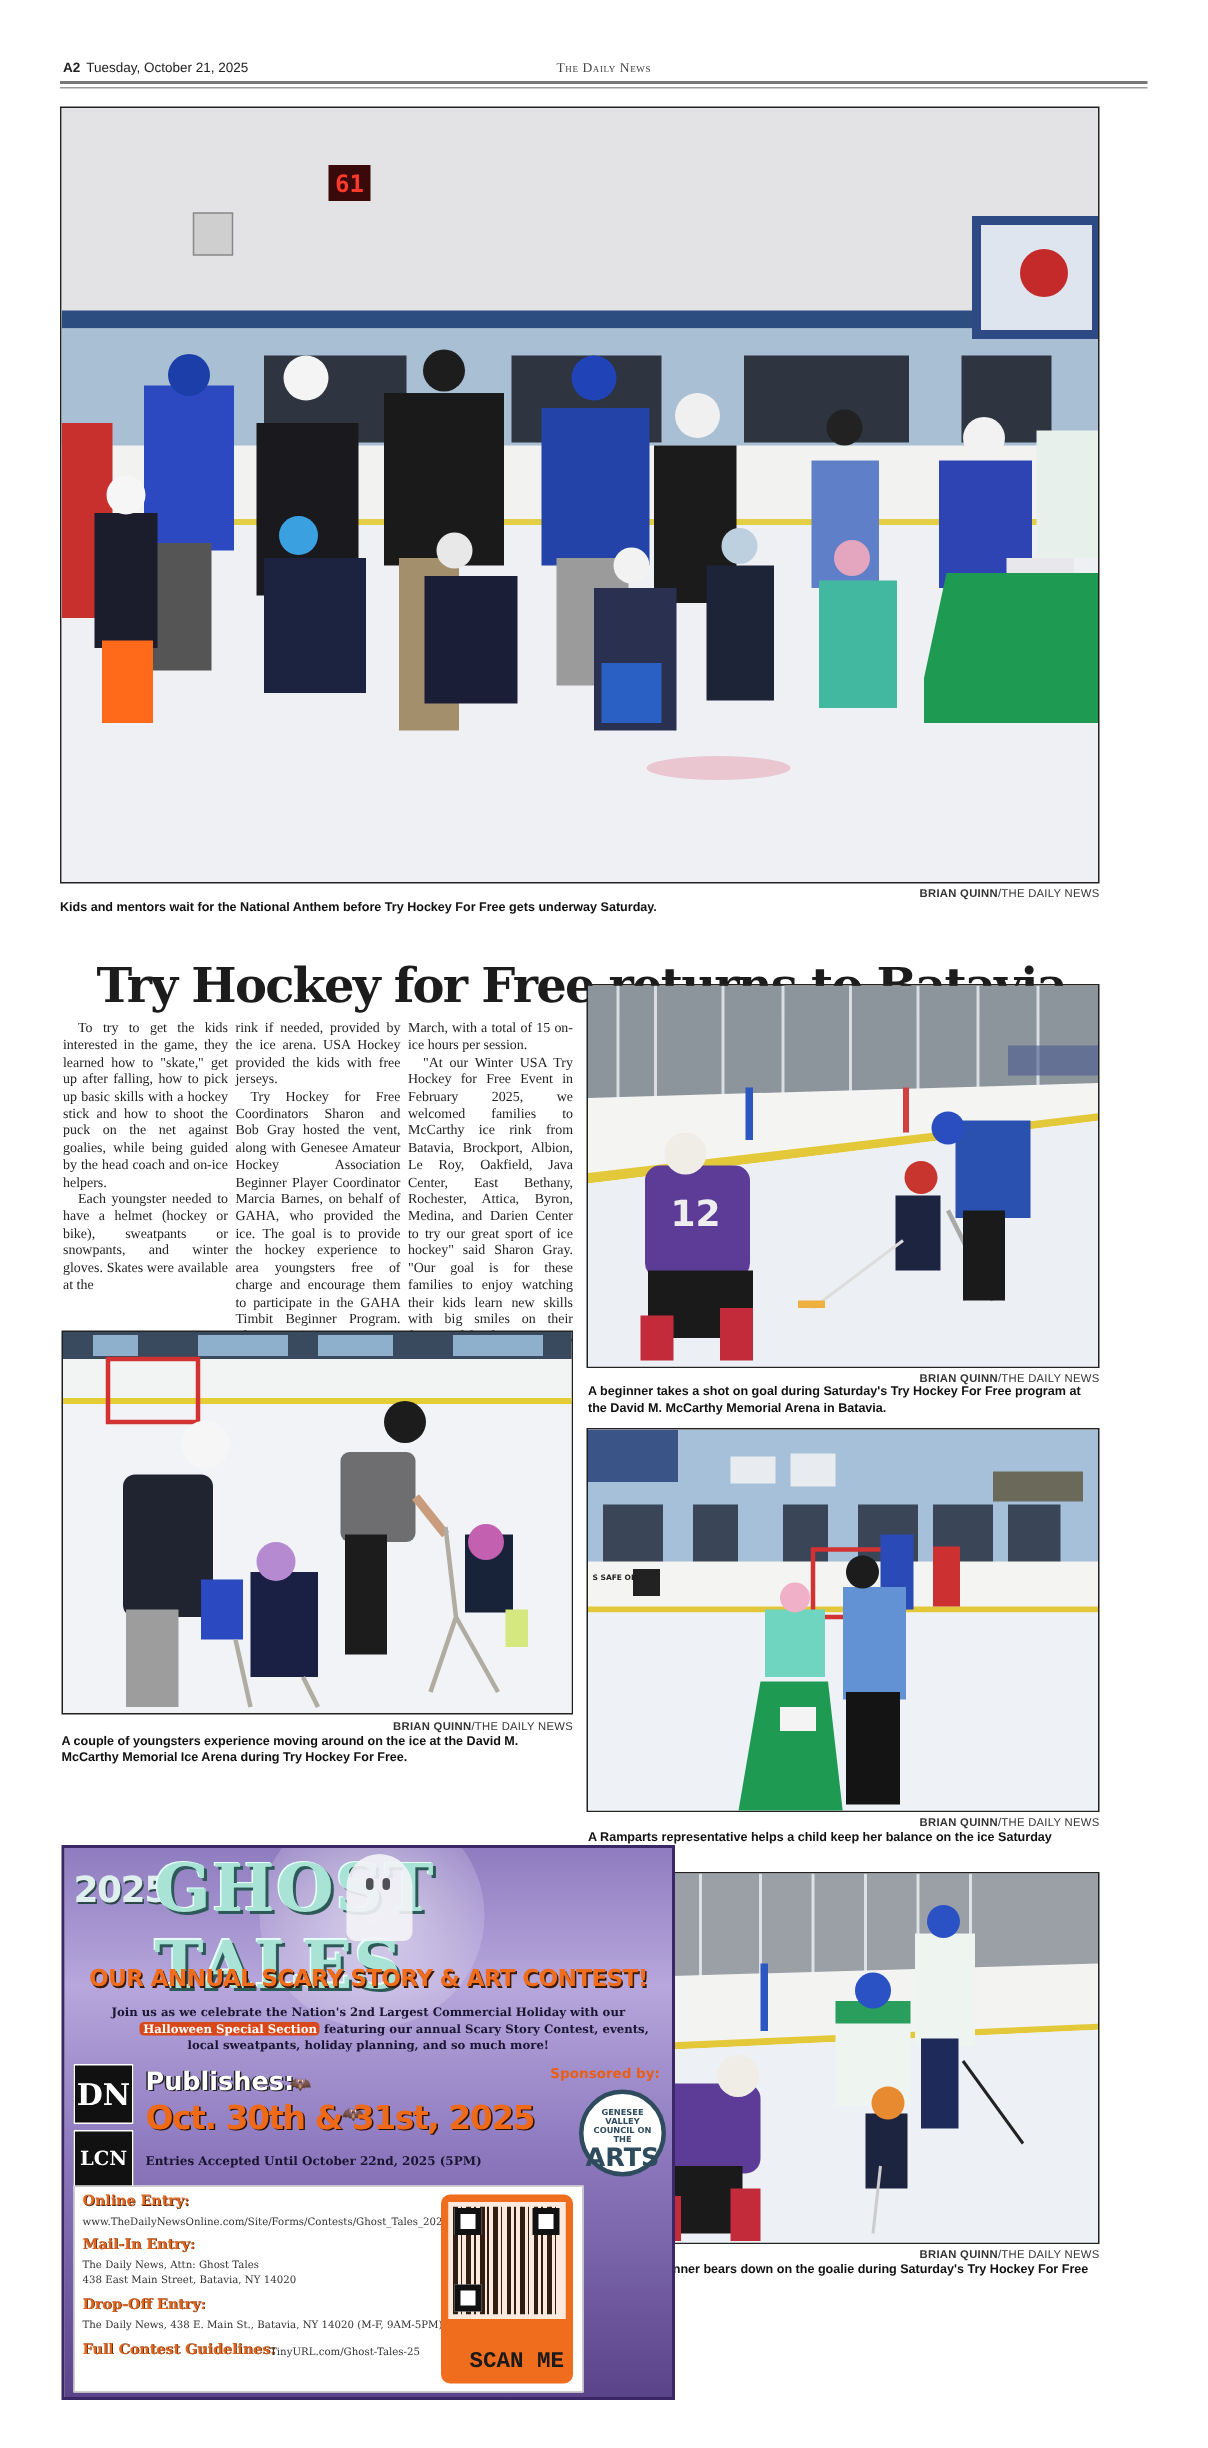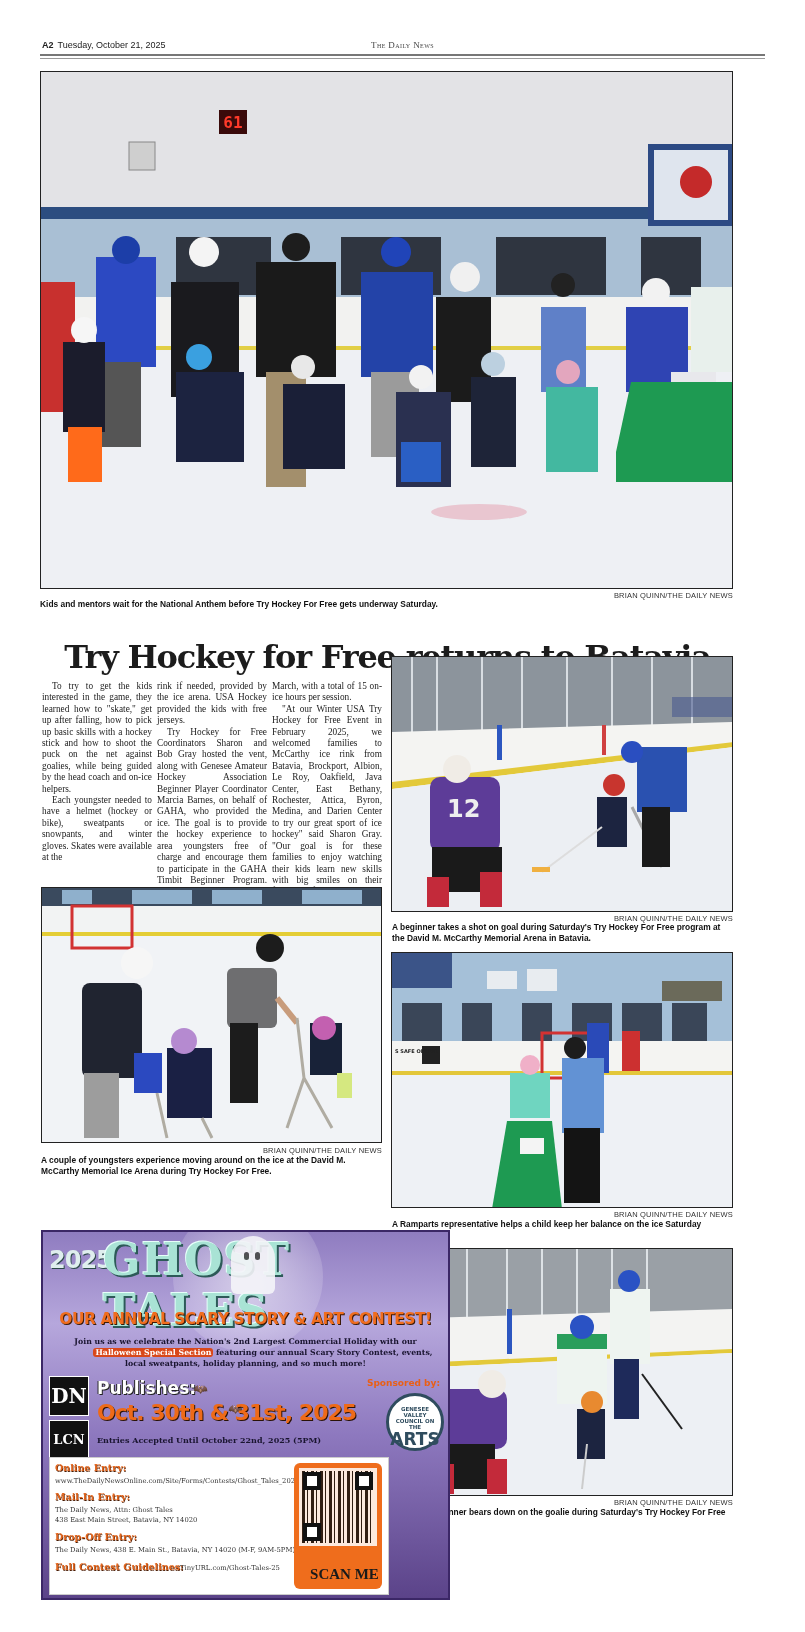--- a/index.html
+++ b/index.html
@@ -9,21 +9,21 @@
   
   .folio { position: absolute; left: 42px; top: 40px; font-family: "Liberation Sans", sans-serif; font-size: 9px; color: #222; }
   .folio b { font-weight: 700; margin-right: 4px; }
   .masthead { position: absolute; left: 0; right: 0; top: 40px; text-align: center; font-family: "Liberation Serif", serif; font-size: 9px; letter-spacing: 0.4px; font-variant: small-caps; color: #444; }
   .rule1 { position: absolute; left: 40px; right: 40px; top: 54px; height: 2px; background: #777; }
   .rule2 { position: absolute; left: 40px; right: 40px; top: 58px; height: 1px; background: #999; }
 
   
   .photo { position: absolute; border: 1px solid #222; overflow: hidden; }
   .credit { position: absolute; font-family: "Liberation Sans", sans-serif; font-size: 7.5px; color: #333; text-align: right; letter-spacing: 0.2px; }
-  .credit b { font-weight: 400; }
+  .credit b { font-weight: 700; }
   .caption { position: absolute; font-family: "Liberation Sans", sans-serif; font-weight: 700; font-size: 8.4px; line-height: 11px; color: #111; }
 
   .headline { position: absolute; left: 40px; width: 695px; top: 638px; text-align: center; font-family: "DejaVu Serif", serif; font-weight: 700; font-size: 32px; letter-spacing: -1.2px; color: #1c1c1c; }
 
   .body-col { position: absolute; top: 681px; width: 110px; font-family: "Liberation Serif", serif; font-size: 9.3px; line-height: 11.4px; text-align: justify; color: #222; hyphens: auto; }
   .body-col p { text-indent: 10px; }
 
   
   .ad { position: absolute; left: 41px; top: 1230px; width: 409px; height: 370px; background: linear-gradient(180deg, #8f7cc0 0%, #b6a7dc 25%, #8e79bf 55%, #5b4389 100%); border: 2px solid #3b2766; overflow: hidden; }
   .ad-year { position: absolute; left: 6px; top: 14px; font-family: "DejaVu Sans", sans-serif; font-size: 24px; color: #dfeeee; text-shadow: 1px 1px 0 #2c4848; font-weight: 700; letter-spacing: -1px; }
@@ -46,21 +46,21 @@
   .ad-arts .t1 { font-size: 5.5px; line-height: 6px; margin-top: 10px; display: block; }
   .ad-arts .t2 { font-size: 17px; line-height: 18px; display: block; }
   .ad-info { position: absolute; left: 6px; top: 225px; width: 340px; height: 138px; background: #fff; border: 1px solid #ccc; }
   .ad-label { position: absolute; left: 5px; font-family: "DejaVu Serif", serif; font-weight: 700; font-size: 9.5px; color: #e3661e; text-shadow: 0.5px 0.5px 0 #4a1a00; }
   .ad-text { position: absolute; left: 5px; font-family: "DejaVu Serif", serif; font-size: 6.8px; line-height: 9.5px; color: #333; }
   .ad-qr { position: absolute; right: 6px; top: 5px; width: 88px; height: 126px; background: #ef6d1c; border-radius: 6px; }
   .ad-qr-inner { position: absolute; left: 5px; top: 5px; width: 78px; height: 78px; background:
       repeating-linear-gradient(90deg, #111 0 3px, #fff 3px 5px, #111 5px 6px, #fff 6px 9px),
       #fff; border: 3px solid #fff; opacity: 0.85; }
   .ad-qr-corner { position: absolute; width: 18px; height: 18px; border: 4px solid #111; background: #fff; }
-  .ad-scan { position: absolute; left: 0; right: 0; bottom: 6px; text-align: center; font-family: Liberation Serif, serif; font-weight: 700; font-size: 15px; color: #1a1a1a; padding-left: 13px; }
+  .ad-scan { position: absolute; left: 0; right: 0; bottom: 6px; text-align: center; font-family: Liberation Mono, monospace; font-weight: 700; font-size: 15px; color: #1a1a1a; padding-left: 13px; }
   .bat { position: absolute; font-size: 12px; color: #5a4585; }
 </style>
 </head>
 <body>
 
 <div class="folio">
   <b>A2</b><span>Tuesday, October 21, 2025</span>
 </div>
 <div class="masthead">The Daily News</div>
 <div class="rule1"></div>

